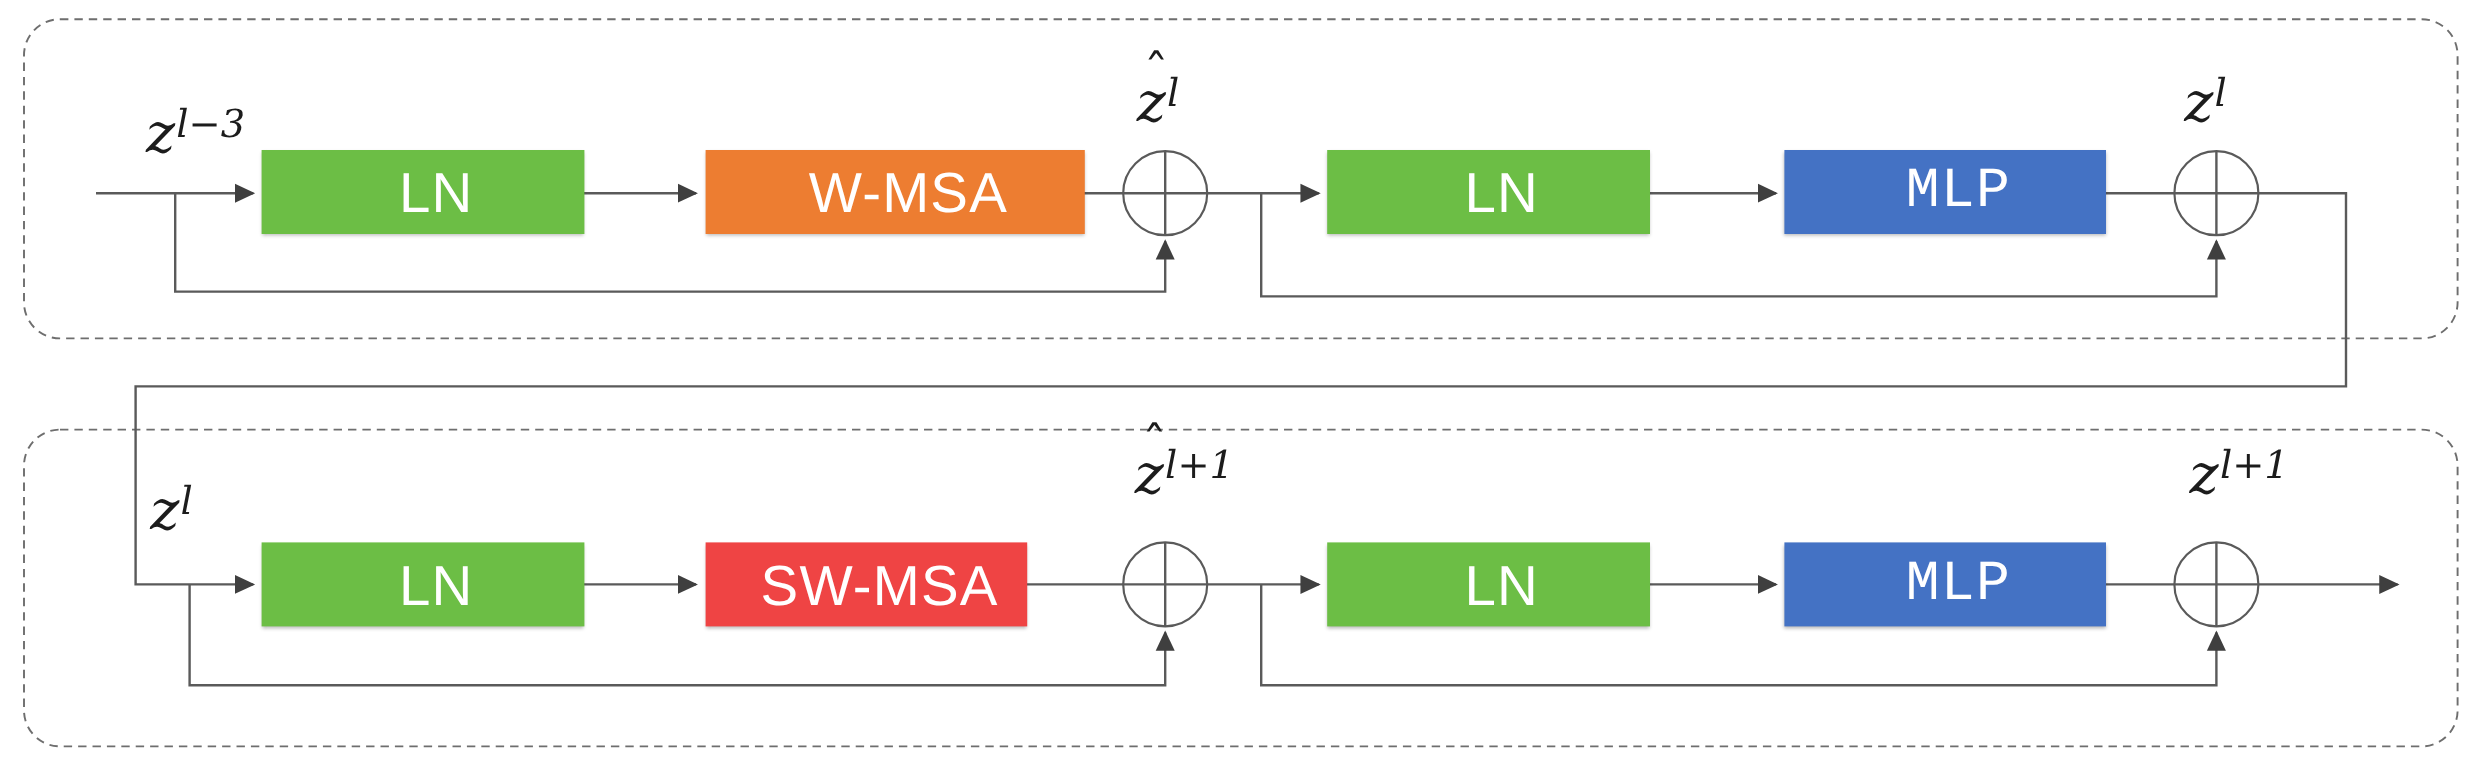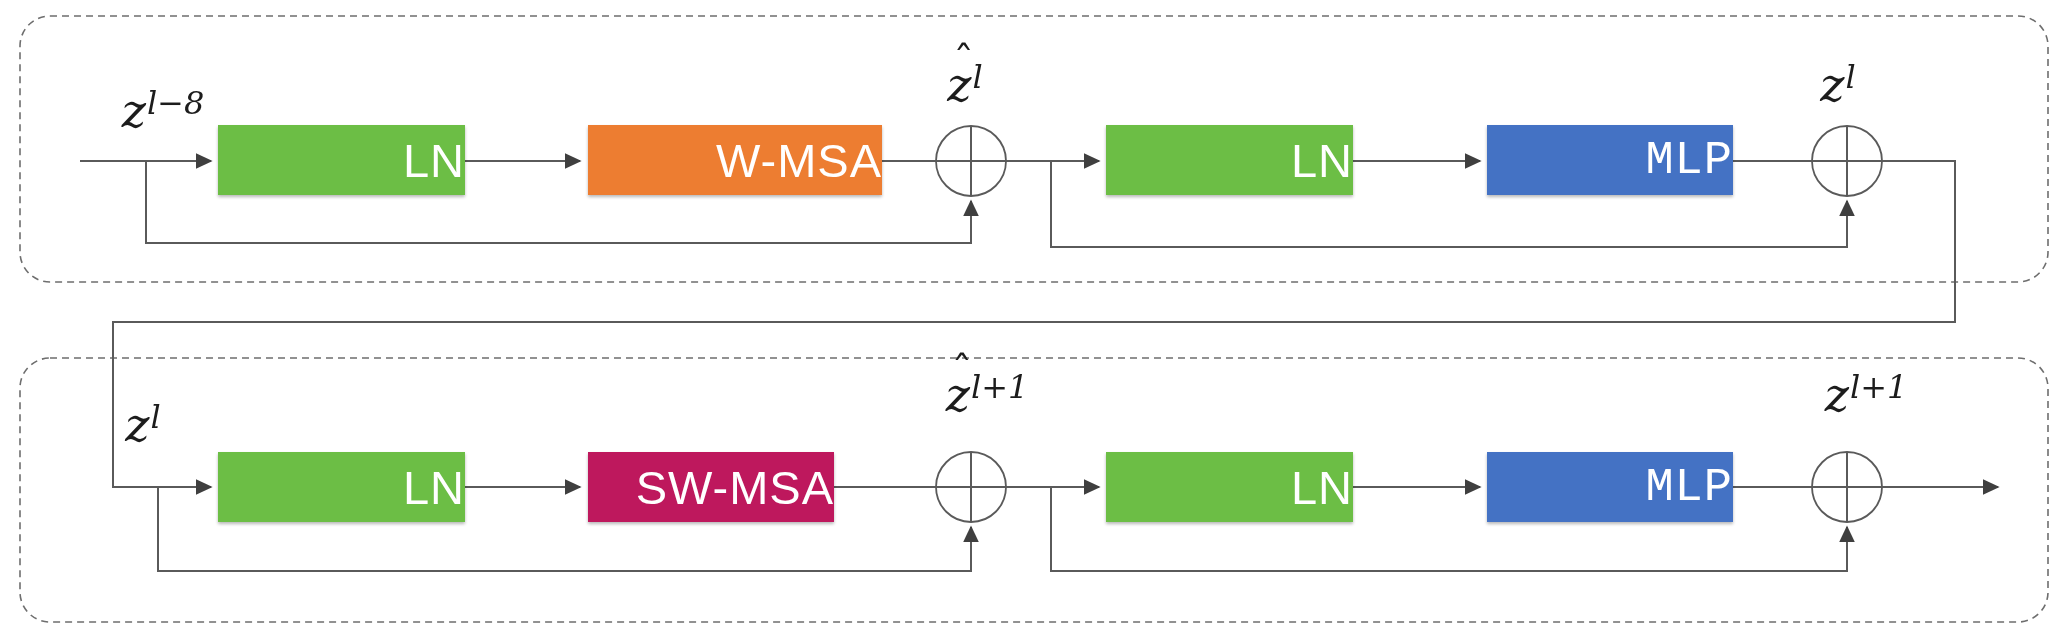--- a/index.html
+++ b/index.html
@@ -9,25 +9,26 @@
     position:relative;
     width:2067px;height:641px;
     background:#ffffff;
     overflow:hidden;
     font-family:"Liberation Sans",sans-serif;
   }
   .wires{position:absolute;left:0;top:0;width:2067px;height:641px;}
   .block{
     position:absolute;
     height:70px;
-    display:flex;align-items:center;justify-content:flex-end;
+    display:flex;align-items:center;justify-content:center;
     color:#ffffff;
     font:47px "Liberation Sans",sans-serif;
     letter-spacing:1px;
     box-shadow:0 2px 3px rgba(0,0,0,0.28);
+    padding-left:22px;
   }
   .block.ln{background:#6CBE45;}
   .block.msa{background:#ED7D31;}
   .block.mlp{background:#4472C4;font-family:Liberation Mono, monospace;}
   .mlabel{
     position:absolute;
     font:italic 46px "DejaVu Serif",serif;
     color:#1c1c1c;
     line-height:1;
     text-align:center;
@@ -103,32 +104,32 @@
   <div class="block ln" style="left: 1106px; top: 125px; width: 247px; background-color: rgb(108, 190, 69);">
     <span>LN</span>
   </div>
   <div class="block mlp" style="left: 1487px; top: 125px; width: 246px; background-color: rgb(68, 114, 196);">
     <span>MLP</span>
   </div>
 
   <div class="block ln" style="left: 218px; top: 452px; width: 247px; background-color: rgb(108, 190, 69);">
     <span>LN</span>
   </div>
-  <div class="block msa" style="left: 588px; top: 452px; width: 246px; background-color: #be185d;">
+  <div class="block msa" style="left: 588px; top: 452px; width: 246px; background-color: #ef4444;">
     <span>SW-MSA</span>
   </div>
   <div class="block ln" style="left: 1106px; top: 452px; width: 247px; background-color: rgb(108, 190, 69);">
     <span>LN</span>
   </div>
   <div class="block mlp" style="left: 1487px; top: 452px; width: 246px; background-color: rgb(68, 114, 196);">
     <span>MLP</span>
   </div>
 
   <div class="mlabel" style="left:98px;top:88px;width:130px;">
-    <span>z</span><sup>l−8</sup>
+    <span>z</span><sup>l−3</sup>
   </div>
   <div class="mlabel" style="left:900px;top:62px;width:130px;">
     <span class="hatwrap"><span class="hat">ˆ</span><span>z</span></span><sup>l</sup>
   </div>
   <div class="mlabel" style="left:1773px;top:62px;width:130px;">
     <span>z</span><sup>l</sup>
   </div>
 
   <div class="mlabel" style="left:78px;top:402px;width:130px;">
     <span>z</span><sup>l</sup>

